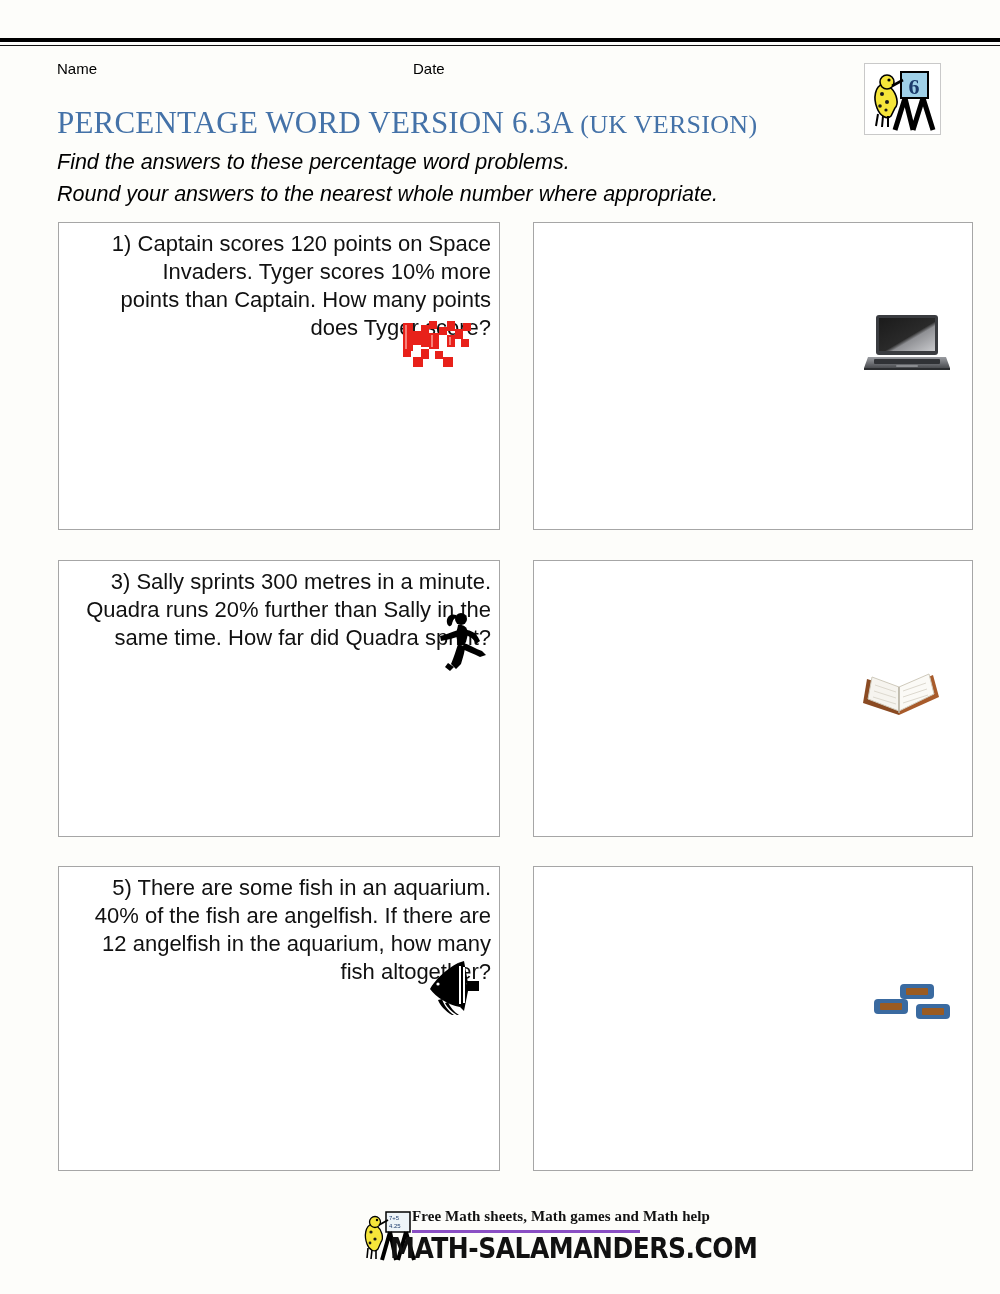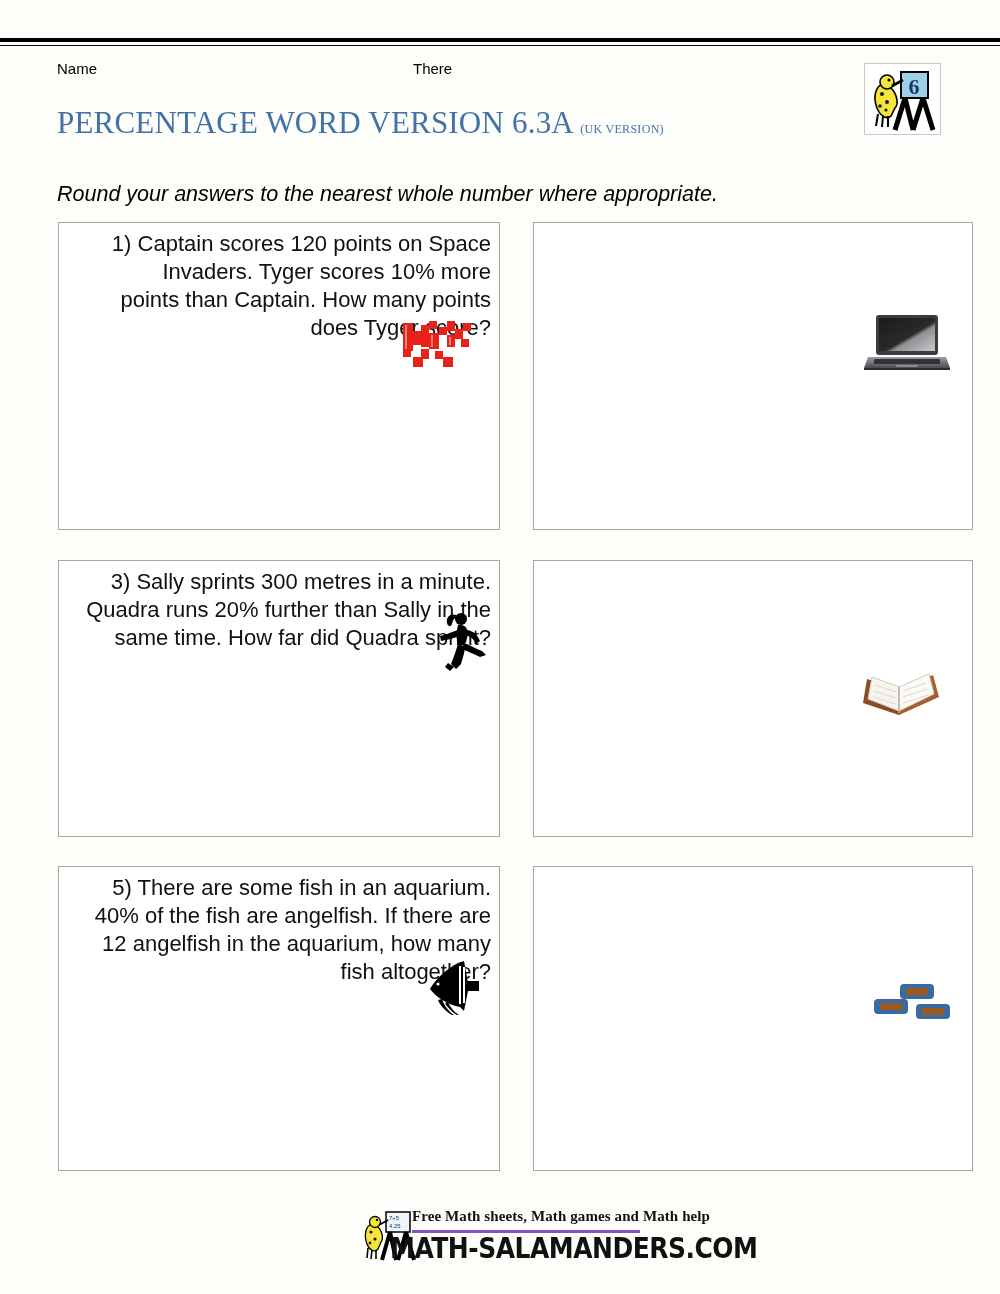--- a/index.html
+++ b/index.html
@@ -55,21 +55,21 @@
   .title {
     position: absolute;
     left: 57px; top: 105px;
     font-family: "Liberation Serif", serif;
     font-size: 31px;
     color: #4472a8;
     letter-spacing: 0.2px;
     white-space: nowrap;
   }
   .title .uk {
-    font-size: 12px;
+    font-size: 26px;
     letter-spacing: 0.3px;
   }
 
   
   .instr {
     position: absolute;
     left: 57px;
     font-style: italic;
     font-size: 21.5px;
     white-space: nowrap;
@@ -162,21 +162,21 @@
 </head>
 <body>
 
 <div class="page">
 
   <div class="top-rule"></div>
   <div class="top-rule-thin"></div>
 
   <div class="namedate">
     <span class="nm">Name</span>
-    <span class="dt">There</span>
+    <span class="dt">Date</span>
   </div>
 
   <div class="logo-box">
     <svg width="75" height="70" viewBox="0 0 75 70">
 
       <rect x="36" y="8" width="27" height="26" fill="#9fd0e8" stroke="#000" stroke-width="2"></rect>
       <text x="49" y="30" font-family="'Liberation Serif',serif" font-size="22" font-weight="bold" text-anchor="middle" fill="#1b3a6b">6</text>
 
       <path d="M40 34 L30 66 M40 34 L48 66 M58 34 L48 66 M58 34 L68 66" stroke="#000" stroke-width="5" fill="none"></path>
 
@@ -194,20 +194,21 @@
       <circle cx="15" cy="42" r="1.8" fill="#1a1a1a"></circle>
       <circle cx="21" cy="46" r="1.6" fill="#1a1a1a"></circle>
     </svg>
   </div>
 
   <div class="title">
     <span>PERCENTAGE WORD VERSION 6.3A</span>
     <span class="uk">(UK VERSION)</span>
   </div>
 
+  <div class="instr instr1">Find the answers to these percentage word problems.</div>
   <div class="instr instr2">Round your answers to the nearest whole number where appropriate.</div>
 
   <div class="boxes">
 
     <div class="pbox col-l row-1">
       <div class="txt txt-l hang">
         <span>1)</span>
         <span>Captain scores 120 points on Space Invaders. Tyger scores 10% more points than Captain. How many points does Tyger score?</span>
       </div>
       <div class="art art-invader">

